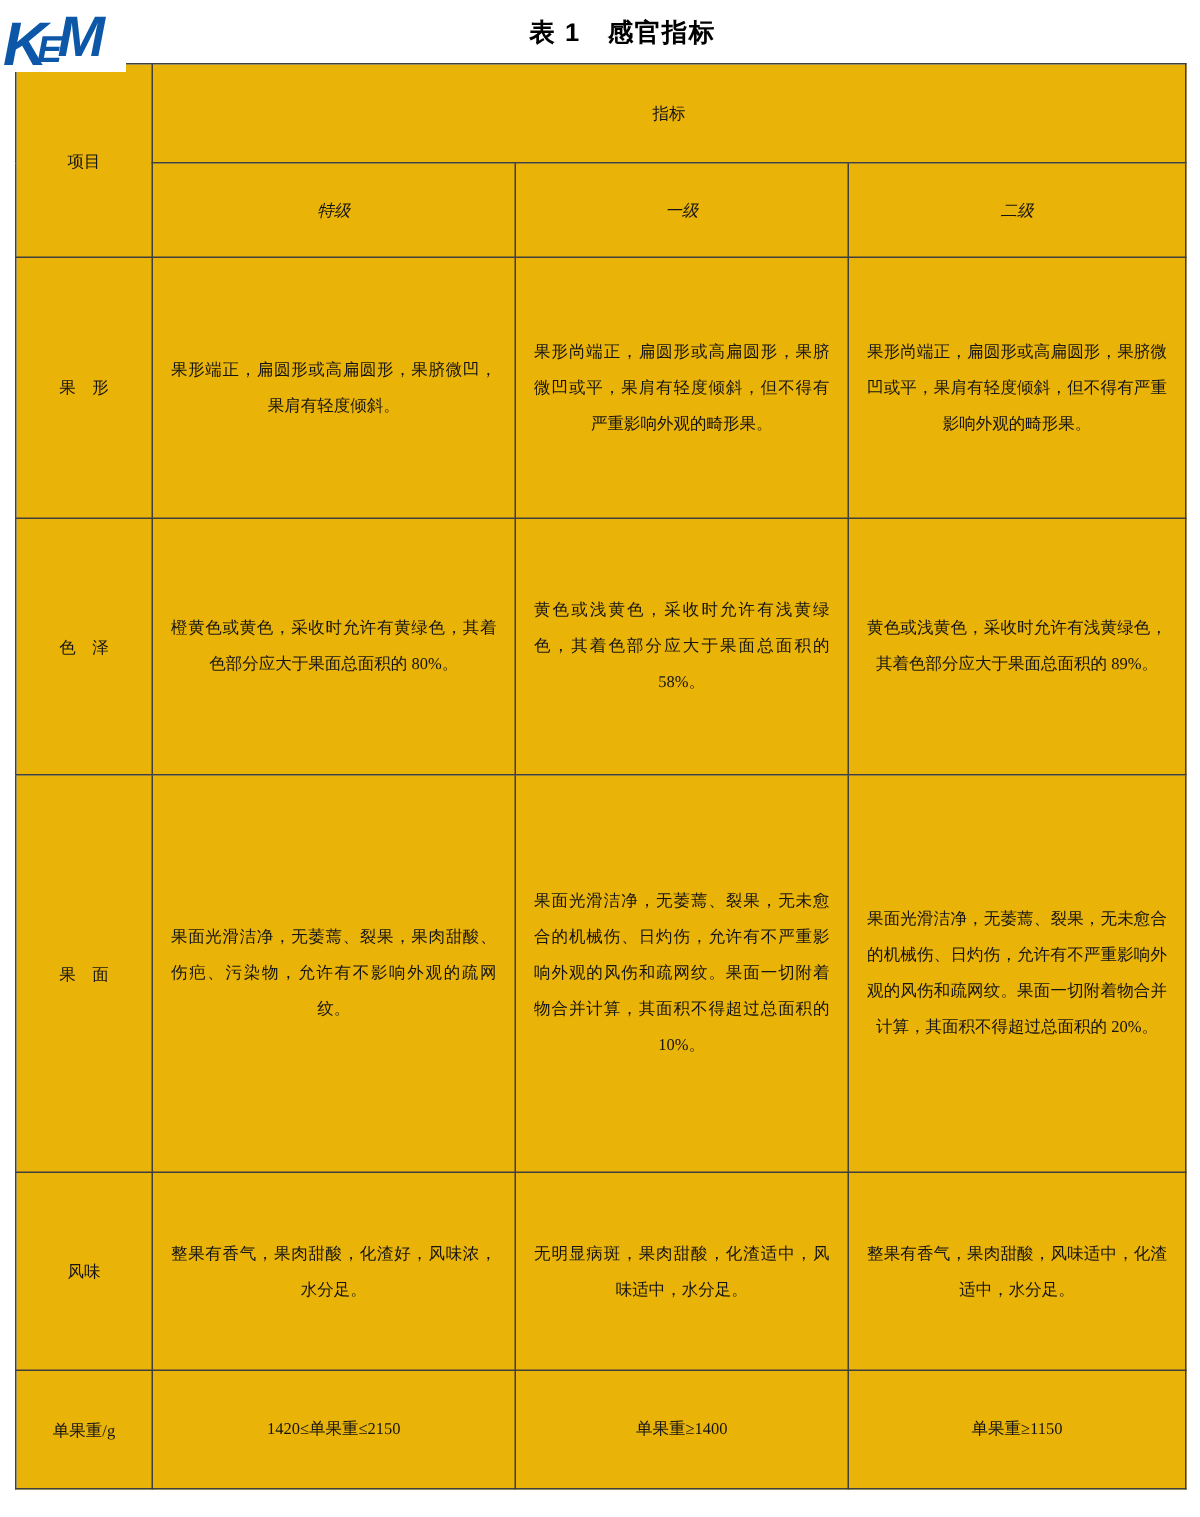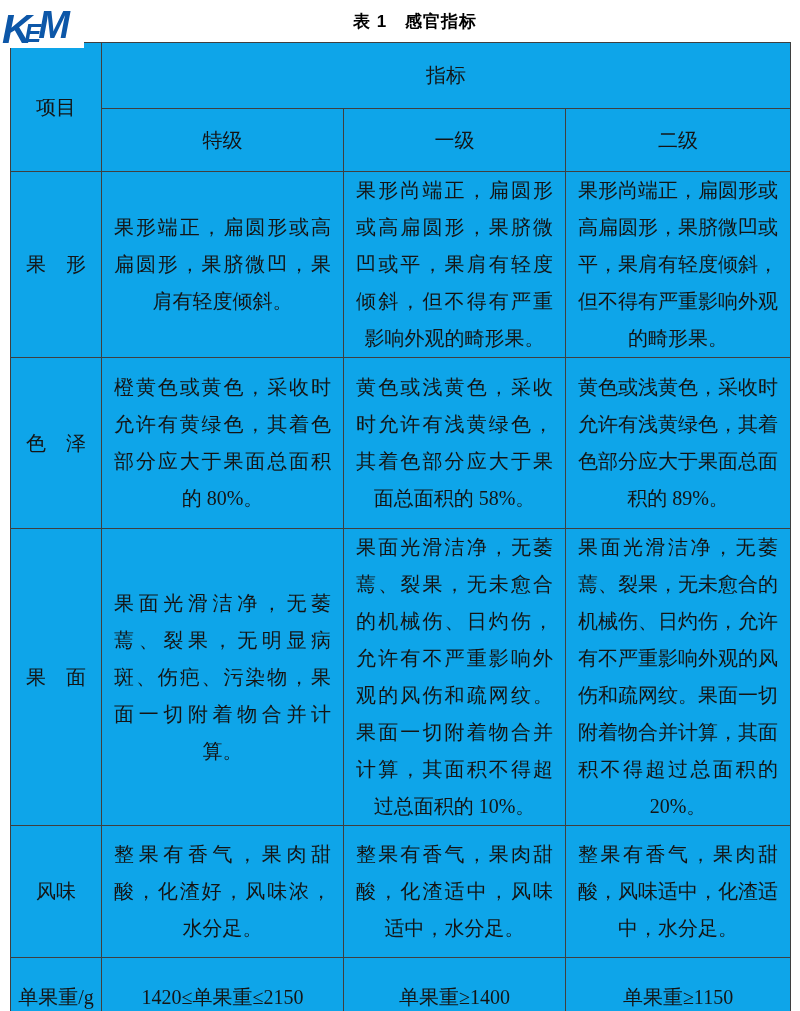--- a/index.html
+++ b/index.html
@@ -43,37 +43,37 @@
   
   table.sensory {
     position: absolute; left: 10px; top: 42px;
     width: 780px;
     border-collapse: collapse;
     table-layout: fixed;
   }
   table.sensory td {
     border: 1px solid #3f3f3f;
     vertical-align: middle;
-    font-size: 20px;
+    font-size: 11px;
     color: #141414;
-    background: #0ea5e9;
+    background: #eab308;
   }
   td.label-cell, td.head-cell {
     text-align: center;
     font-size: 16px;
     padding: 0 4px;
   }
   td.desc-cell {
     padding: 0 12px;
     text-align: justify;
     text-align-last: center;
-    line-height: 37px;
+    line-height: 24px;
   }
   tr.r-h1  { height: 66px; }
-  tr.r-h2  { height: 63px; }
+  tr.r-h2  { height: 63px; font-style: italic; }
   tr.r-shape  { height: 174px; }
   tr.r-color  { height: 171px; }
   tr.r-surface{ height: 265px; }
   tr.r-flavor { height: 132px; }
   tr.r-weight { height: 79px; }
 </style>
 </head>
 <body>
 
 <div class="page">
@@ -113,29 +113,29 @@
 
       <tr class="r-color">
         <td class="label-cell">色　泽</td>
         <td class="desc-cell">橙黄色或黄色，采收时允许有黄绿色，其着色部分应大于果面总面积的 80%。</td>
         <td class="desc-cell">黄色或浅黄色，采收时允许有浅黄绿色，其着色部分应大于果面总面积的 58%。</td>
         <td class="desc-cell">黄色或浅黄色，采收时允许有浅黄绿色，其着色部分应大于果面总面积的 89%。</td>
       </tr>
 
       <tr class="r-surface">
         <td class="label-cell">果　面</td>
-        <td class="desc-cell">果面光滑洁净，无萎蔫、裂果，无明显病斑、伤疤、污染物，果面一切附着物合并计算。</td>
+        <td class="desc-cell">果面光滑洁净，无萎蔫、裂果，果肉甜酸、伤疤、污染物，允许有不影响外观的疏网纹。</td>
         <td class="desc-cell">果面光滑洁净，无萎蔫、裂果，无未愈合的机械伤、日灼伤，允许有不严重影响外观的风伤和疏网纹。果面一切附着物合并计算，其面积不得超过总面积的 10%。</td>
         <td class="desc-cell">果面光滑洁净，无萎蔫、裂果，无未愈合的机械伤、日灼伤，允许有不严重影响外观的风伤和疏网纹。果面一切附着物合并计算，其面积不得超过总面积的 20%。</td>
       </tr>
 
       <tr class="r-flavor">
         <td class="label-cell">风味</td>
         <td class="desc-cell">整果有香气，果肉甜酸，化渣好，风味浓，水分足。</td>
-        <td class="desc-cell">整果有香气，果肉甜酸，化渣适中，风味适中，水分足。</td>
+        <td class="desc-cell">无明显病斑，果肉甜酸，化渣适中，风味适中，水分足。</td>
         <td class="desc-cell">整果有香气，果肉甜酸，风味适中，化渣适中，水分足。</td>
       </tr>
 
       <tr class="r-weight">
         <td class="label-cell">单果重/g</td>
         <td class="desc-cell">1420≤单果重≤2150</td>
         <td class="desc-cell">单果重≥1400</td>
         <td class="desc-cell">单果重≥1150</td>
       </tr>
     </tbody>

